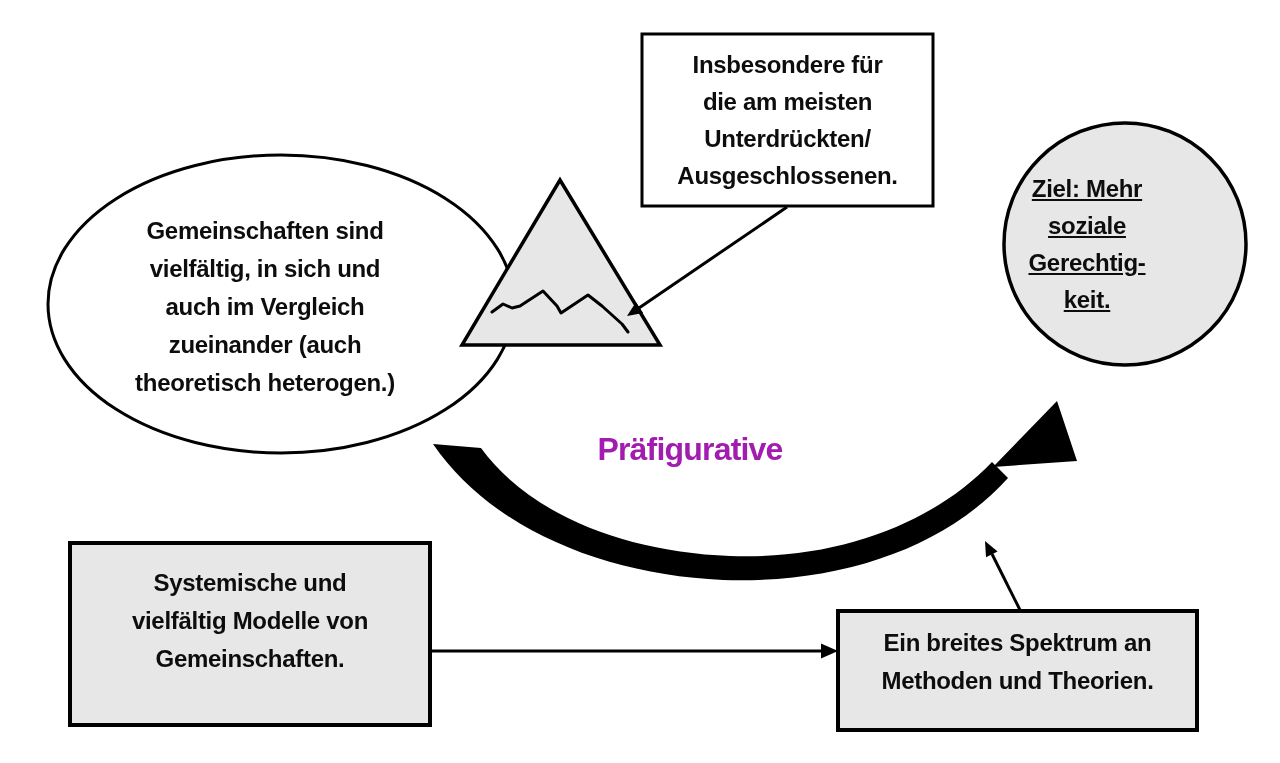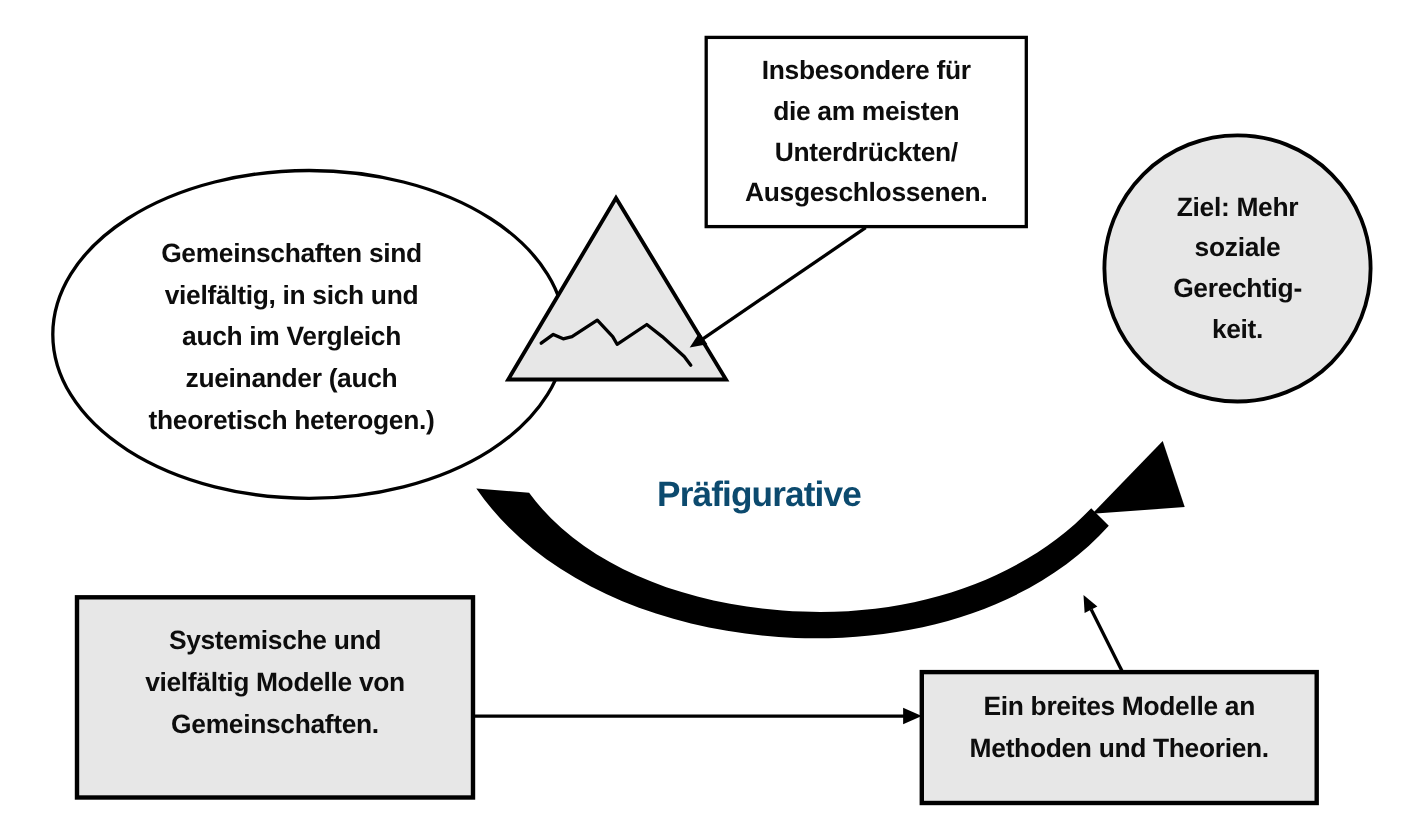--- a/index.html
+++ b/index.html
@@ -32,21 +32,21 @@
   .shape-text.top-aligned {
     align-items: flex-start;
   }
   .swoosh-label {
     position: absolute;
     display: flex;
     align-items: center;
     justify-content: center;
     text-align: center;
     font-weight: 700;
-    color: #0c4a6e;
+    color: #a21caf;
     font-size: 32px;
     line-height: 38px;
     letter-spacing: -0.8px;
   }
 </style>
 </head>
 <body>
 
 <div class="canvas">
 
@@ -87,27 +87,27 @@
 vielfältig, in sich und
 auch im Vergleich
 zueinander (auch
 theoretisch heterogen.)</div>
 
   <div class="shape-text" style="left:642px; top:34px; width:291px; height:172px;">Insbesondere für
 die am meisten
 Unterdrückten/
 Ausgeschlossenen.</div>
 
-  <div class="shape-text" style="left:1015px; top:170px; width:220px; height:148px;">Ziel: Mehr
+  <div class="shape-text" style="left:977px; top:170px; width:220px; height:148px;text-decoration:underline;">Ziel: Mehr
 soziale
 Gerechtig-
 keit.</div>
 
   <div class="shape-text top-aligned" style="left:70px; top:543px; width:360px; height:182px; padding-top:21px; box-sizing:border-box; line-height:38px;">Systemische und
 vielfältig Modelle von
 Gemeinschaften.</div>
 
-  <div class="shape-text" style="left:838px; top:611px; width:359px; height:102px; line-height:38px;">Ein breites Modelle an
+  <div class="shape-text" style="left:838px; top:611px; width:359px; height:102px; line-height:38px;">Ein breites Spektrum an
 Methoden und Theorien.</div>
 
   <div class="swoosh-label" style="left:560px; top:429px; width:260px; height:40px;">Präfigurative</div>
 
 </div>
 
 </body></html>

